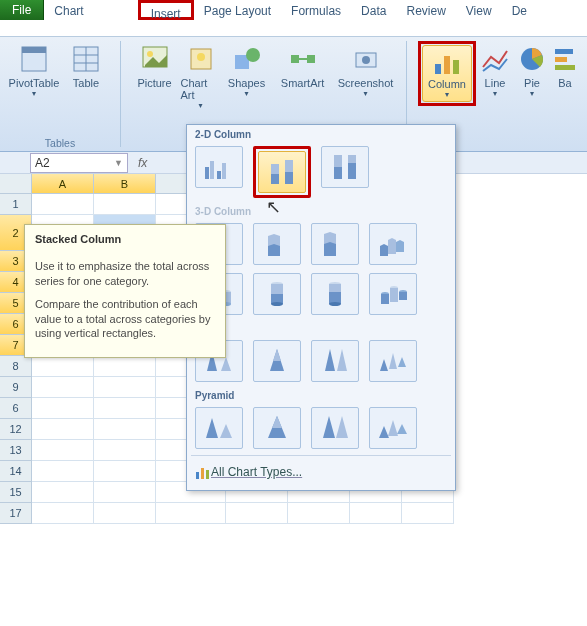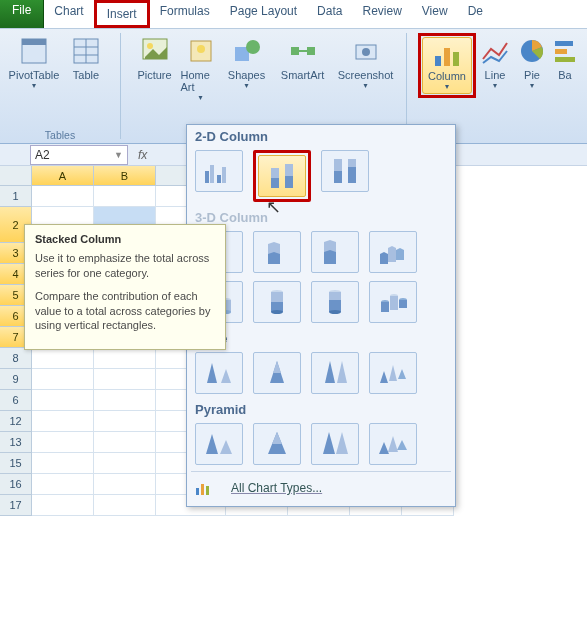--- a/index.html
+++ b/index.html
@@ -1,27 +1,27 @@
 <!DOCTYPE html>
 <html><head>
 <meta charset="utf-8">
 <style>
   * { box-sizing: border-box; margin: 0; padding: 0; font-family: "Segoe UI", Tahoma, sans-serif; }
   body { background: #fff; width: 587px; height: 626px; overflow: hidden; position: relative; color: #333; }
 
   
-  .tabbar { display: flex; align-items: stretch; height: 28px; background: #fff; }
+  .tabbar { display: flex; align-items: stretch; height: 20px; background: #fff; }
   .file-tab { background: linear-gradient(#2f8f2f,#1d6a1d); color: #fff; padding: 3px 12px; font-size: 12px; border-right: 1px solid #0c4c0c; }
   .tab { padding: 4px 10px; font-size: 12px; color: #3b5b7b; cursor: default; }
   .tab.partial { color: #3b5b7b; }
-  .red-box { border: 3px solid #c00000; }
+  .red-box { border: 3px solid #c00000; margin-left: 44px; }
   .insert-wrap { display: inline-block; }
 
   
-  .ribbon { height: 116px; background: linear-gradient(#e9f0f8,#cfdff2); border-top: 1px solid #b8cce0; border-bottom: 1px solid #94b3d6; display: flex; }
+  .ribbon { height: 116px; background: linear-gradient(#e9f0f8,#cfdff2); border-top: 1px solid #b8cce0; border-bottom: 1px solid #94b3d6; display: flex; margin-top: 16px; }
   .ribbon-sep { width: 1px; background: #b0c8e0; margin: 4px 0; }
   .rgroup { display: flex; flex-direction: column; align-items: center; padding-top: 4px; position: relative; }
   .rgroup .items { display: flex; }
   .rbtn { display: flex; flex-direction: column; align-items: center; width: 52px; font-size: 11px; color: #3b5b7b; padding: 2px 0; }
   .rbtn .ico { width: 32px; height: 32px; margin-bottom: 2px; display:flex; align-items:center; justify-content:center;}
   .rbtn.small { width: 60px; }
   .rgroup-label { font-size: 10.5px; color: #5a7ba0; position:absolute; bottom:2px; left:0; right:0; text-align:center;}
   .grp-chart { padding-left:4px; }
 
   
@@ -39,48 +39,48 @@
   .rowhdr { width:32px; min-width:32px; background:#e6eef2; border-right:1px solid #bcd; border-bottom:1px solid #bcd; font-size:11px; display:flex; align-items:center; justify-content:center; color:#37546f;}
   .colhdr { width:62px; background:#e6eef2; border-right:1px solid #bcd; border-bottom:1px solid #bcd; font-size:11px; display:flex; align-items:center; justify-content:center; color:#37546f;}
   .colhdr.sel, .rowhdr.sel { background: linear-gradient(#ffe9a5,#ffd35a); color:#3a3a00;}
   .row { display:flex; height:21px; }
   .cell { width:62px; border-right:1px solid #d6e2ee; border-bottom:1px solid #d6e2ee; font-size:12px; padding:2px 4px; display:flex; align-items:center; }
   .cell.r { justify-content:flex-end; }
   .cell.seldata { background:#c7ddf4; }
 
   
   .dropdown { position:absolute; left:186px; top:124px; width:270px; background:#f1f5fb; border:1px solid #8ba9cc; box-shadow: 2px 2px 6px rgba(0,0,0,.25); padding-bottom:4px; }
-  .dropdown .section-label { font-size:13px; font-weight:bold; color:#4c6a8f; padding:4px 8px 2px 8px; }
+  .dropdown .section-label { font-size:10px; font-weight:bold; color:#4c6a8f; padding:4px 8px 2px 8px; }
   .dropdown .opt-row { display:flex; gap:10px; padding:4px 8px; flex-wrap:wrap;}
   .opt { width:48px; height:42px; background:#eaf1fa; border:1px solid #aac3e0; border-radius:2px; display:flex; align-items:center; justify-content:center;}
   .opt.hover-wrap { border:3px solid #c00000; padding:2px; width:auto; height:auto; background:transparent;}
   .opt.hover { background: linear-gradient(#fff2c9,#ffe18a); border:1px solid #e3b23c; width:48px; height:42px;}
   .dropdown .divider { height:1px; background:#c6d4e6; margin:2px 4px;}
-  .allcharts { display:flex; align-items:center; gap:20px; padding:6px 8px; font-size:12px; color:#355; }
+  .allcharts { display:flex; align-items:center; gap:0; padding:6px 8px; font-size:12px; color:#355; }
   .allcharts span { text-decoration: underline; text-decoration-color:#88a; }
 
   
   .tooltip { position:absolute; left:24px; top:224px; width:202px; background:#fffff0; border:1px solid #b8b886; padding:8px 10px; font-size:11px; color:#4a4a4a; box-shadow:1px 1px 4px rgba(0,0,0,.2);}
-  .tooltip .tt-title { font-weight:bold; margin-bottom:6px; color:#333;}
+  .tooltip .tt-title { font-weight:bold; margin-bottom:14px; color:#333;}
   .tooltip p { margin-bottom:8px; line-height:1.35;}
 
   .cursor { position:absolute; left:266px; top:196px; font-size:18px; pointer-events:none; }
   svg { display:block; }
 </style>
 </head>
 <body>
 
 <div class="tabbar">
   <div class="file-tab">File</div>
   <div class="tab">Chart</div>
   <div class="insert-wrap red-box">
       <div class="tab">Insert</div>
     </div>
+  <div class="tab">Page Layout</div>
   <div class="tab">Formulas</div>
-  <div class="tab">Page Layout</div>
   <div class="tab">Data</div>
   <div class="tab">Review</div>
   <div class="tab">View</div>
   <div class="tab partial">De</div>
 </div>
 
 <div class="ribbon">
   <div class="rgroup" style="width:120px">
     <div class="items">
       <div class="rbtn">
@@ -120,21 +120,21 @@
           </div>
           <span>Picture</span>
         </div>
       <div class="rbtn" style="width:40px">
           <div class="ico">
             <svg width="28" height="28">
               <rect x="4" y="4" width="20" height="20" fill="#f4e8b8" stroke="#b89a4a"></rect>
               <circle cx="14" cy="12" r="4" fill="#f4d860"></circle>
             </svg>
           </div>
-          <span>Home Art</span>
+          <span>Chart Art</span>
           <span style="font-size:8px">▾</span>
         </div>
       <div class="rbtn">
           <div class="ico">
             <svg width="28" height="28">
               <rect x="2" y="10" width="14" height="14" fill="#8ab4e8"></rect>
               <circle cx="20" cy="10" r="7" fill="#6ab46a"></circle>
             </svg>
           </div>
           <span>Shapes</span>
@@ -347,31 +347,31 @@
         <div class="rowhdr">13</div>
         <div class="cell" style="width: 62px;"></div>
         <div class="cell" style="width: 62px;"></div>
         <div class="cell" style="width: 70px;"></div>
         <div class="cell" style="width: 62px;"></div>
         <div class="cell" style="width: 62px;"></div>
         <div class="cell" style="width: 52px;"></div>
         <div class="cell" style="width: 52px;"></div>
       </div>
       <div class="row">
+        <div class="rowhdr">14</div>
+        <div class="cell" style="width: 62px;"></div>
+        <div class="cell" style="width: 62px;"></div>
+        <div class="cell" style="width: 70px;"></div>
+        <div class="cell" style="width: 62px;"></div>
+        <div class="cell" style="width: 62px;"></div>
+        <div class="cell" style="width: 52px;"></div>
+        <div class="cell" style="width: 52px;"></div>
+      </div>
+      <div class="row">
         <div class="rowhdr">15</div>
-        <div class="cell" style="width: 62px;"></div>
-        <div class="cell" style="width: 62px;"></div>
-        <div class="cell" style="width: 70px;"></div>
-        <div class="cell" style="width: 62px;"></div>
-        <div class="cell" style="width: 62px;"></div>
-        <div class="cell" style="width: 52px;"></div>
-        <div class="cell" style="width: 52px;"></div>
-      </div>
-      <div class="row">
-        <div class="rowhdr">16</div>
         <div class="cell" style="width: 62px;"></div>
         <div class="cell" style="width: 62px;"></div>
         <div class="cell" style="width: 70px;"></div>
         <div class="cell" style="width: 62px;"></div>
         <div class="cell" style="width: 62px;"></div>
         <div class="cell" style="width: 52px;"></div>
         <div class="cell" style="width: 52px;"></div>
       </div>
       <div class="row">
         <div class="rowhdr">17</div>

